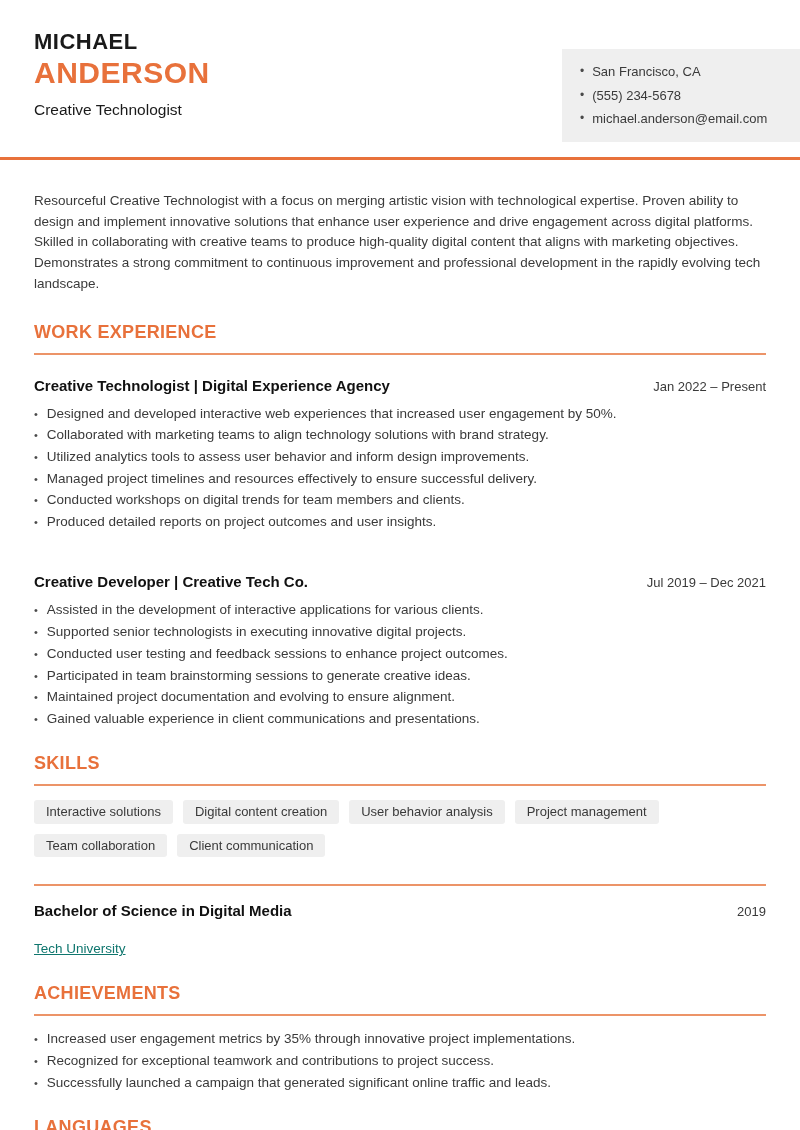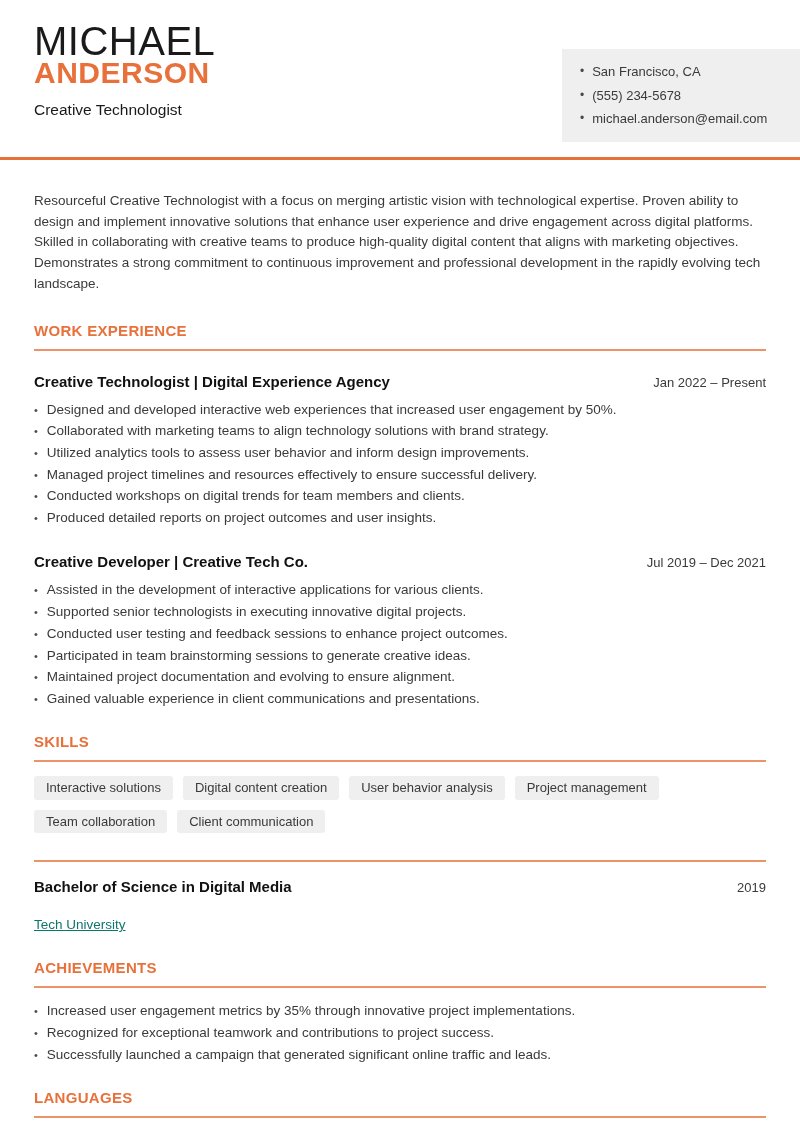--- a/index.html
+++ b/index.html
@@ -13,22 +13,22 @@
     width: 800px;
     height: 1130px;
     margin: 0 auto;
     background: #ffffff;
     overflow: hidden;
   }
   
   .header { position: relative; height: 131px; padding: 0 34px; }
   .name-first {
     margin-top: 26px;
-    font-size: 40px; line-height: 31px;
-    font-weight: 400; letter-spacing: 0.5px;
+    font-size: 22px; line-height: 31px;
+    font-weight: 700; letter-spacing: 0.5px;
     color: #1a1a1a;
   }
   .name-last {
     font-size: 30px; line-height: 31px;
     font-weight: 800; letter-spacing: 0.5px;
     color: #e8713b;
   }
   .role-title { margin-top: 13px; font-size: 15.5px; color: #1a1a1a; }
   .contact-card {
     position: absolute; top: 23px; right: 0;
@@ -48,27 +48,27 @@
   }
   .header-divider { height: 3px; background: #e8713b; width: 800px; }
   
   .main { padding: 0 34px; }
   .summary {
     margin-top: 31px;
     font-size: 13.5px; line-height: 20.7px; color: #3a3a3a;
   }
   .section { margin-top: 27px; }
   .section-title {
-    font-size: 15px; font-weight: 700; letter-spacing: 0.3px;
+    font-size: 18px; font-weight: 700; letter-spacing: 0.3px;
     color: #e8713b;
   }
   .section-rule { border: 0; border-top: 2px solid #ec9468; margin-top: 10px; }
   
   .job { margin-top: 22px; }
-  .job + .job { margin-top: 28px; }
+  .job + .job { margin-top: 44px; }
   .job-header { display: flex; justify-content: space-between; align-items: baseline; }
   .job-title { font-size: 15px; font-weight: 700; color: #111111; }
   .job-dates { font-size: 13px; color: #3a3a3a; white-space: nowrap; }
   ul.bullets { list-style: none; margin-top: 13px; }
   ul.bullets li {
     display: flex; align-items: flex-start;
     font-size: 13.5px; line-height: 14.5px;
     margin-bottom: 7.2px; color: #3a3a3a;
   }
   ul.bullets .dot { font-size: 11px; line-height: 14.5px; margin-right: 9px; }

